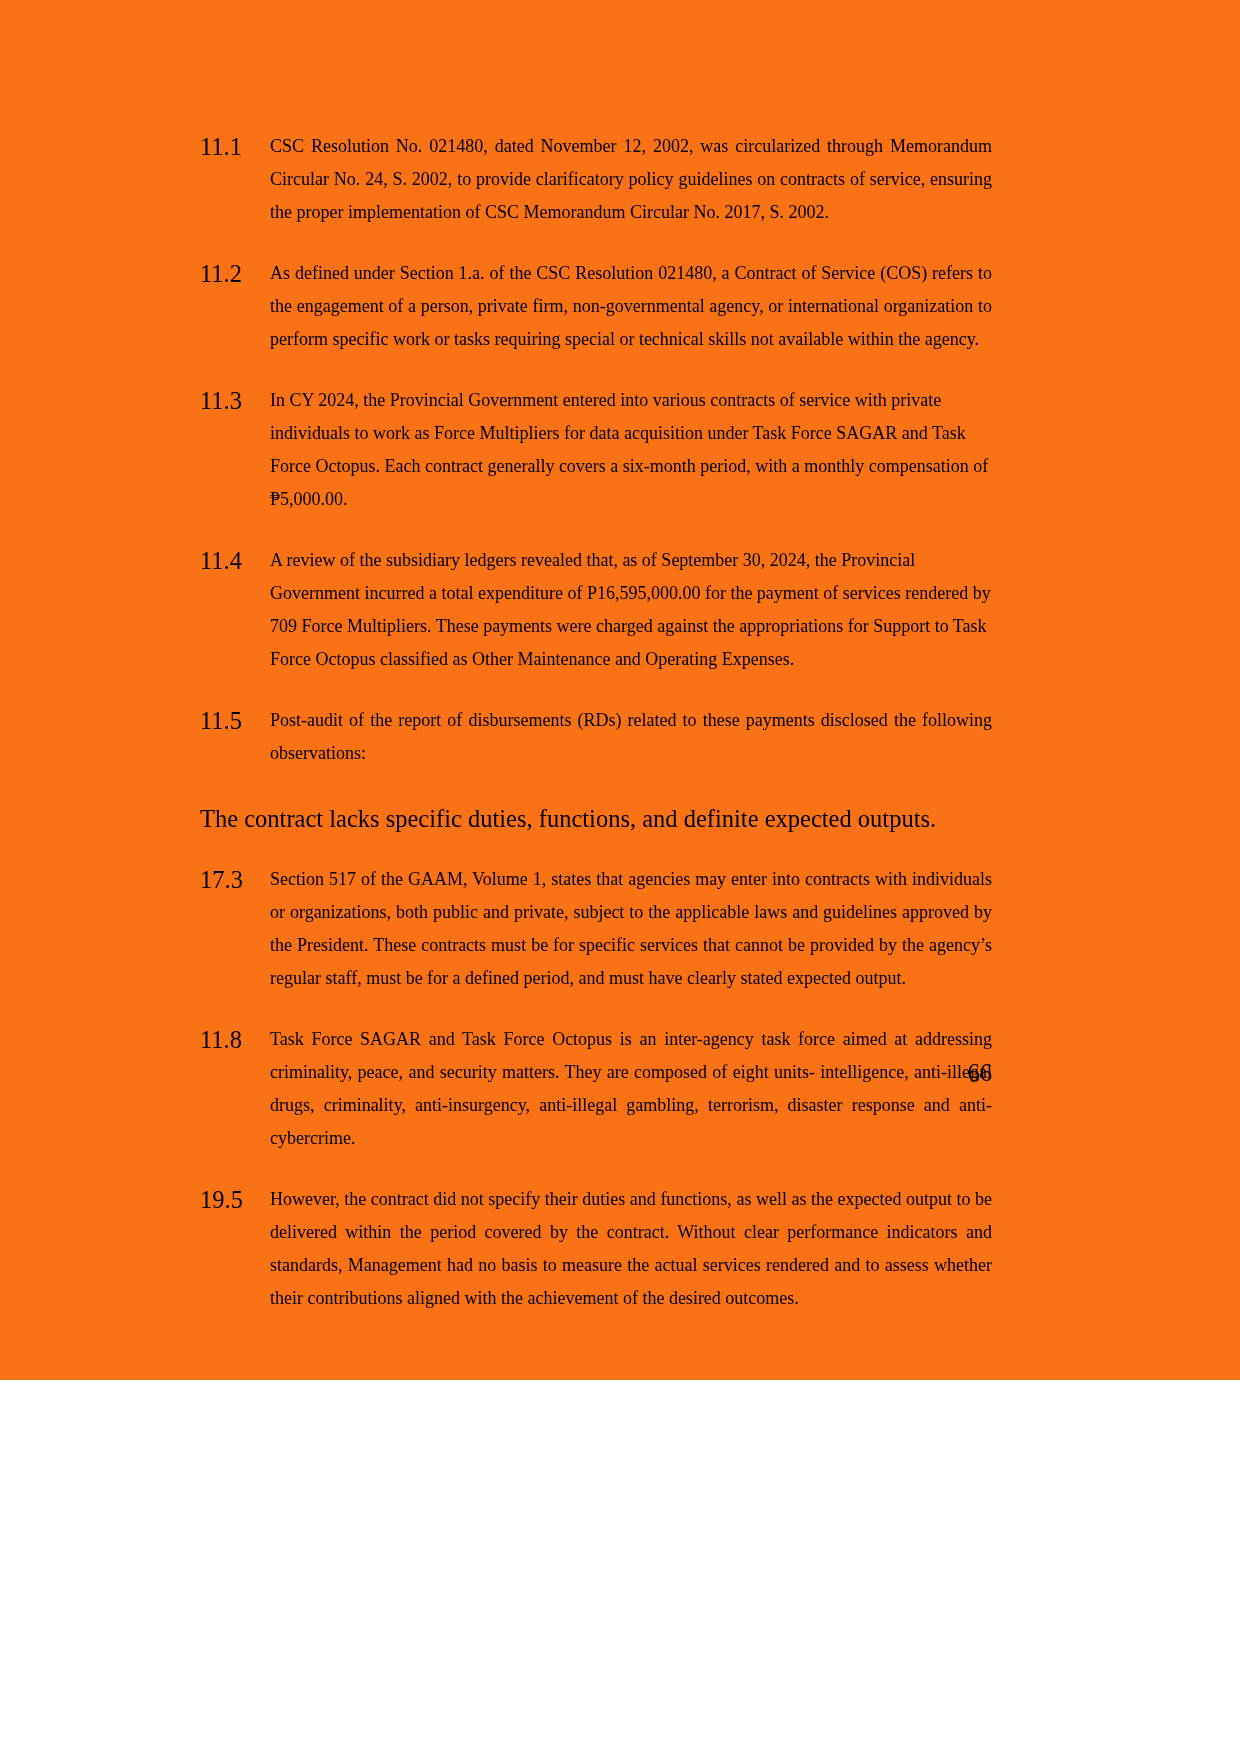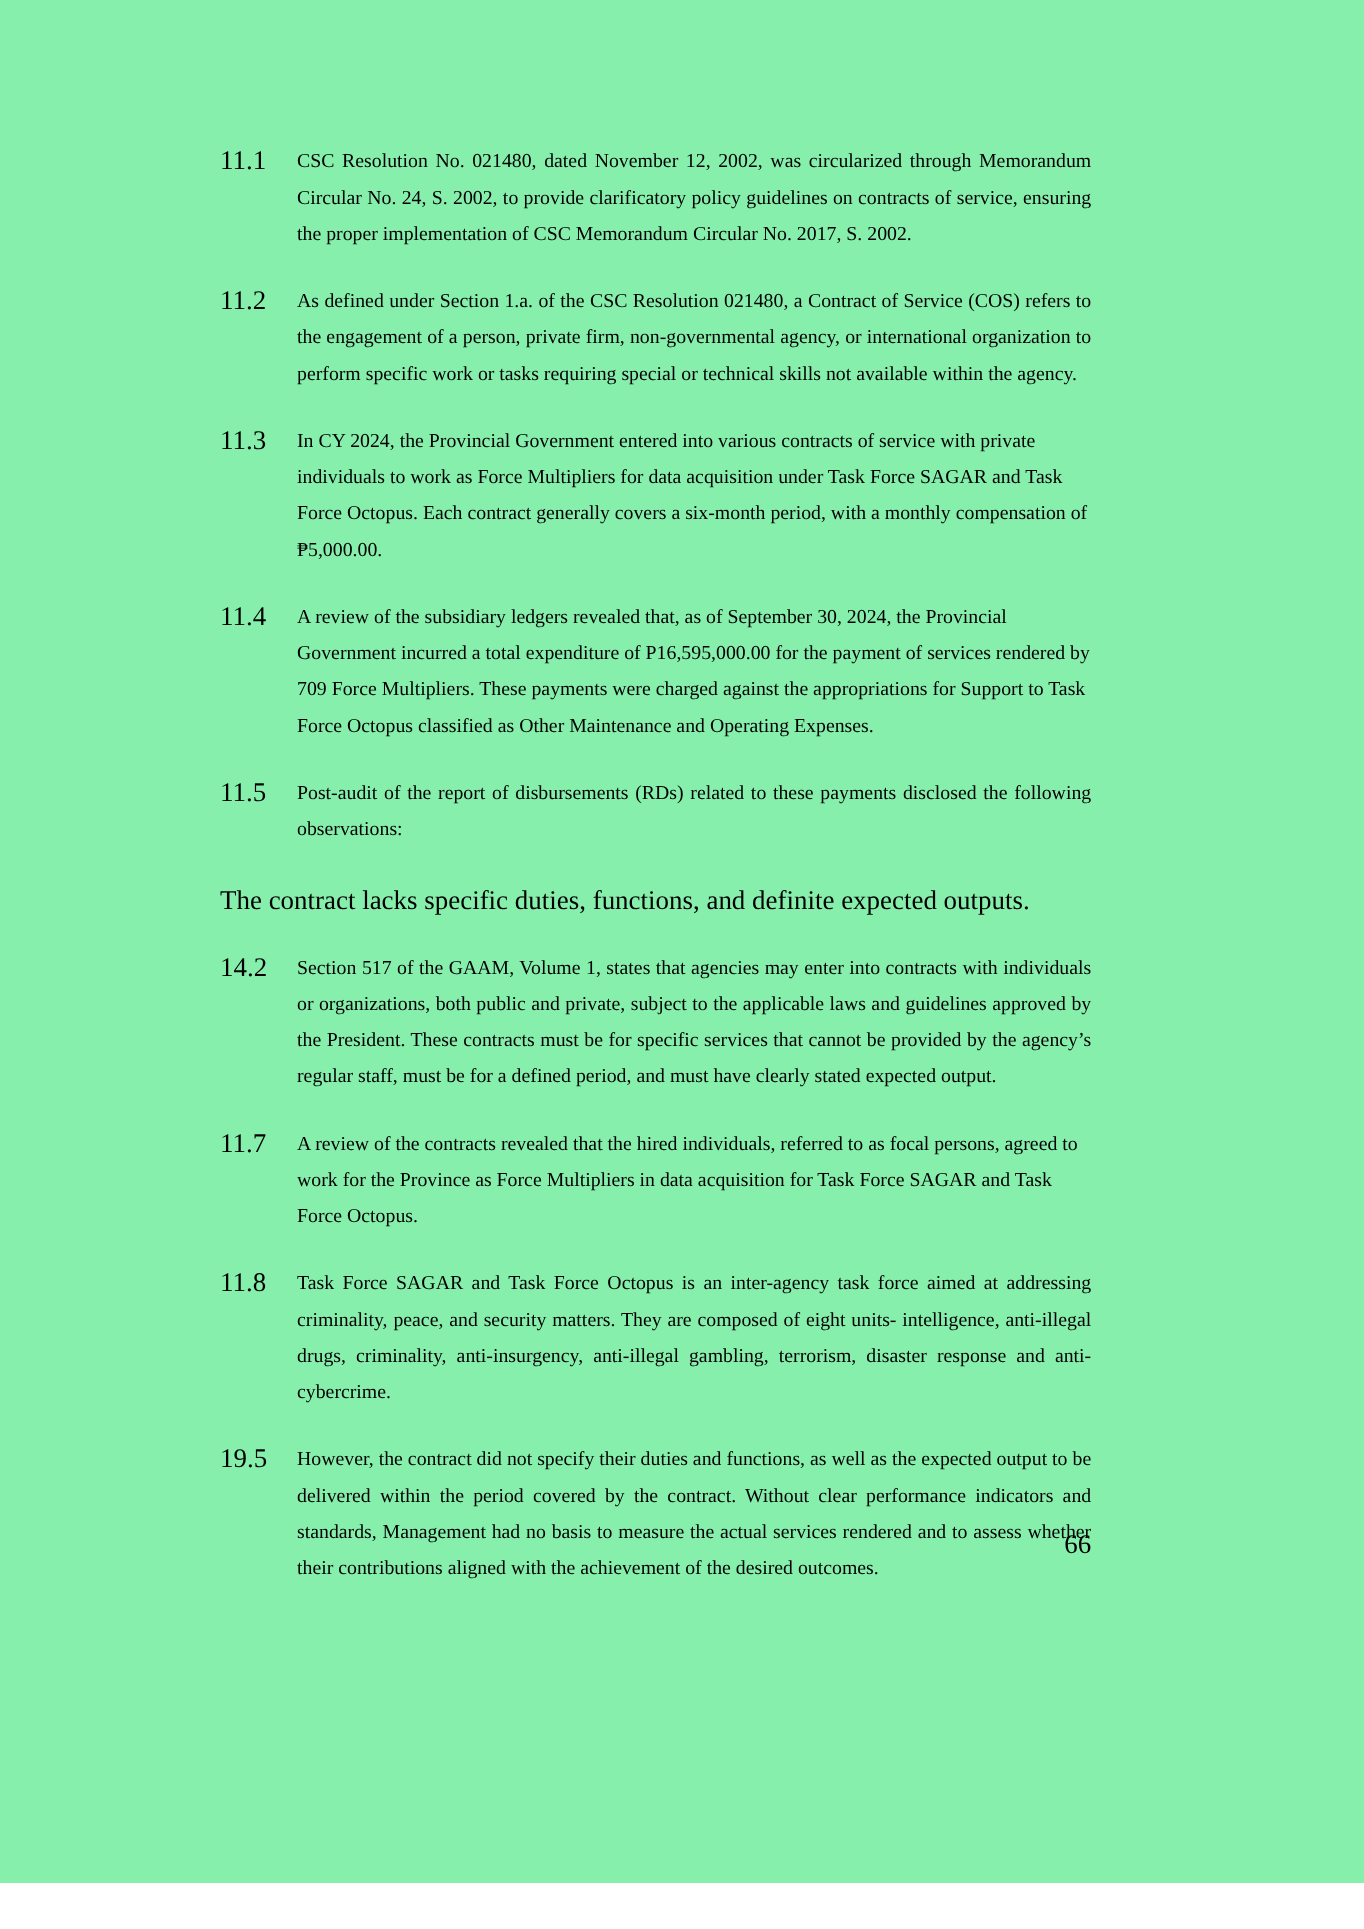--- a/index.html
+++ b/index.html
@@ -3,22 +3,22 @@
 <meta charset="utf-8">
 <style>
   html, body {
     margin: 0;
     padding: 0;
     background: #ffffff;
   }
   .page {
     position: relative;
     width: 1240px;
-    height: 1712px;
-    background: #86efac;
+    height: 1380px;
+    background: #f97316;
     box-sizing: border-box;
     padding: 130px 248px 0 200px;
     font-family: "Liberation Serif", "DejaVu Serif", serif;
     color: #000000;
   }
   .body-block {
     width: 792px;
   }
   
   .para {
@@ -91,28 +91,24 @@
     <div class="para">
       <div class="para-num">11.5</div>
       <div class="para-text">Post-audit of the report of disbursements (RDs) related to these payments disclosed the following observations:</div>
     </div>
 
     <div class="spacer-sm"></div>
 
     <div class="heading">The contract lacks specific duties, functions, and definite expected outputs.</div>
 
     <div class="para">
-      <div class="para-num">14.2</div>
+      <div class="para-num">17.3</div>
       <div class="para-text">Section 517 of the GAAM, Volume 1, states that agencies may enter into contracts with individuals or organizations, both public and private, subject to the applicable laws and guidelines approved by the President.  These contracts must be for specific services that cannot be provided by the agency’s regular staff, must be for a defined period, and must have clearly stated expected output.</div>
     </div>
 
-    <div class="para">
-      <div class="para-num">11.7</div>
-      <div class="para-text tight">A review of the contracts revealed that the hired individuals, referred to as focal persons, agreed to work for the Province as Force Multipliers in data acquisition for Task Force SAGAR and Task Force Octopus.</div>
-    </div>
 
     <div class="para">
       <div class="para-num">11.8</div>
       <div class="para-text">Task Force SAGAR and Task Force Octopus is an inter-agency task force aimed at addressing criminality, peace, and security matters.  They are composed of eight units- intelligence, anti-illegal drugs, criminality, anti-insurgency, anti-illegal gambling, terrorism, disaster response and anti-cybercrime.</div>
     </div>
 
     <div class="para">
       <div class="para-num">19.5</div>
       <div class="para-text">However, the contract did not specify their duties and functions, as well as the expected output to be delivered within the period covered by the contract. Without clear performance indicators and standards, Management had no basis to measure the actual services rendered and to assess whether their contributions aligned with the achievement of the desired outcomes.</div>
     </div>

